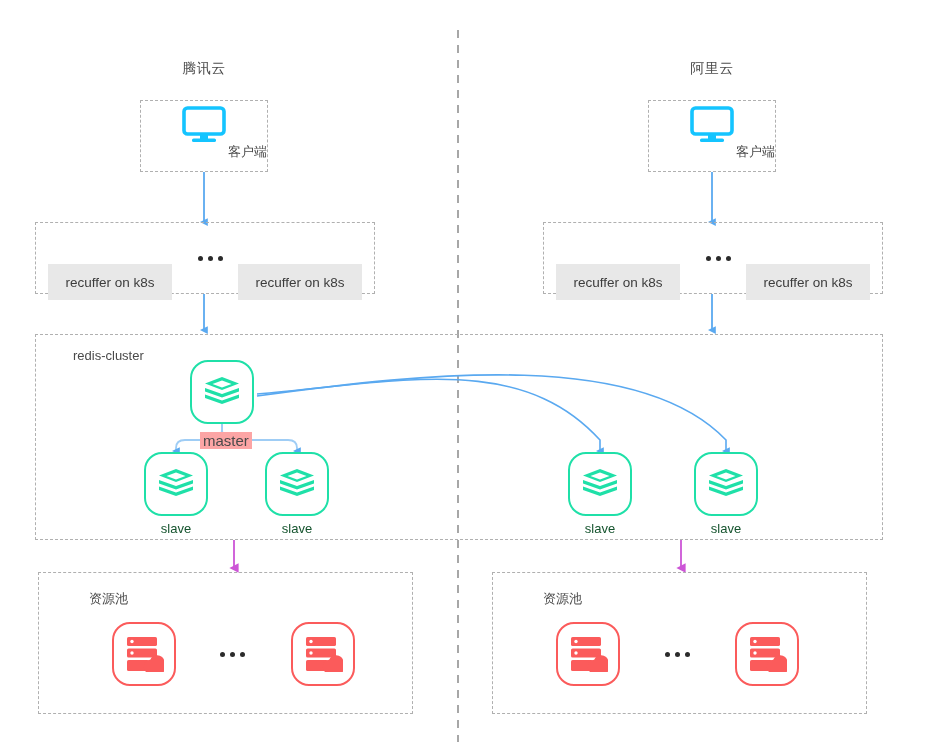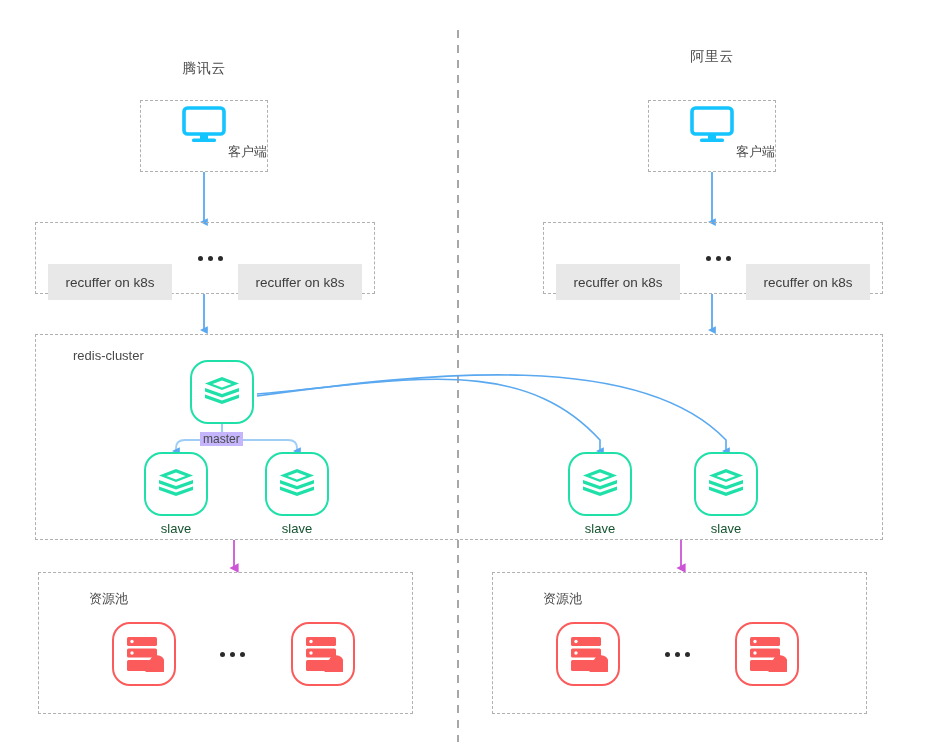--- a/index.html
+++ b/index.html
@@ -43,23 +43,23 @@
     font-size: 13px;
     color: #14532d;
     text-align: center;
   }
   .client-label {
     font-size: 13px;
     color: #4a4a4a;
     text-align: right;
   }
   .edge-label {
-    font-size: 12px;
+    font-size: 15px;
     color: #4a4a4a;
-    background: #c4b5fd;
+    background: #fca5a5;
     padding: 0 3px;
   }
 
   
   .dashed-box {
     border: 1.6px dashed #b0b0b0;
     box-sizing: border-box;
     background: transparent;
   }
 
@@ -170,21 +170,21 @@
   <div class="abs dashed-box" style="left:35px; top:222px; width:340px; height:72px;">
     <div class="abs k8s-chip" style="left:12px; top:17px; width:124px; height:36px;">recuffer on k8s</div>
     <div class="abs dots" style="left:152px; top:29px; width:44px; height:12px;">
         <i></i>
         <i></i>
         <i></i>
       </div>
     <div class="abs k8s-chip" style="left:202px; top:17px; width:124px; height:36px;">recuffer on k8s</div>
   </div>
 
-  <div class="abs cloud-title" style="left:652px; top:48px; width:120px;">阿里云</div>
+  <div class="abs cloud-title" style="left:652px; top:60px; width:120px;">阿里云</div>
 
   <div class="abs dashed-box" style="left:648px; top:100px; width:128px; height:72px;">
     <div class="client-tile" style="margin-top:4px;">
       <svg width="48" height="40" viewBox="0 0 48 40">
         <rect x="4" y="3" width="40" height="26" rx="3.5" ry="3.5" fill="none" stroke="#14c4ff" stroke-width="3.6"></rect>
         <rect x="20" y="29" width="8" height="5" fill="#14c4ff"></rect>
         <rect x="12" y="33.5" width="24" height="3.6" rx="1.6" fill="#14c4ff"></rect>
       </svg>
     </div>
     <div class="client-label" style="margin-top:-2px;">客户端</div>

